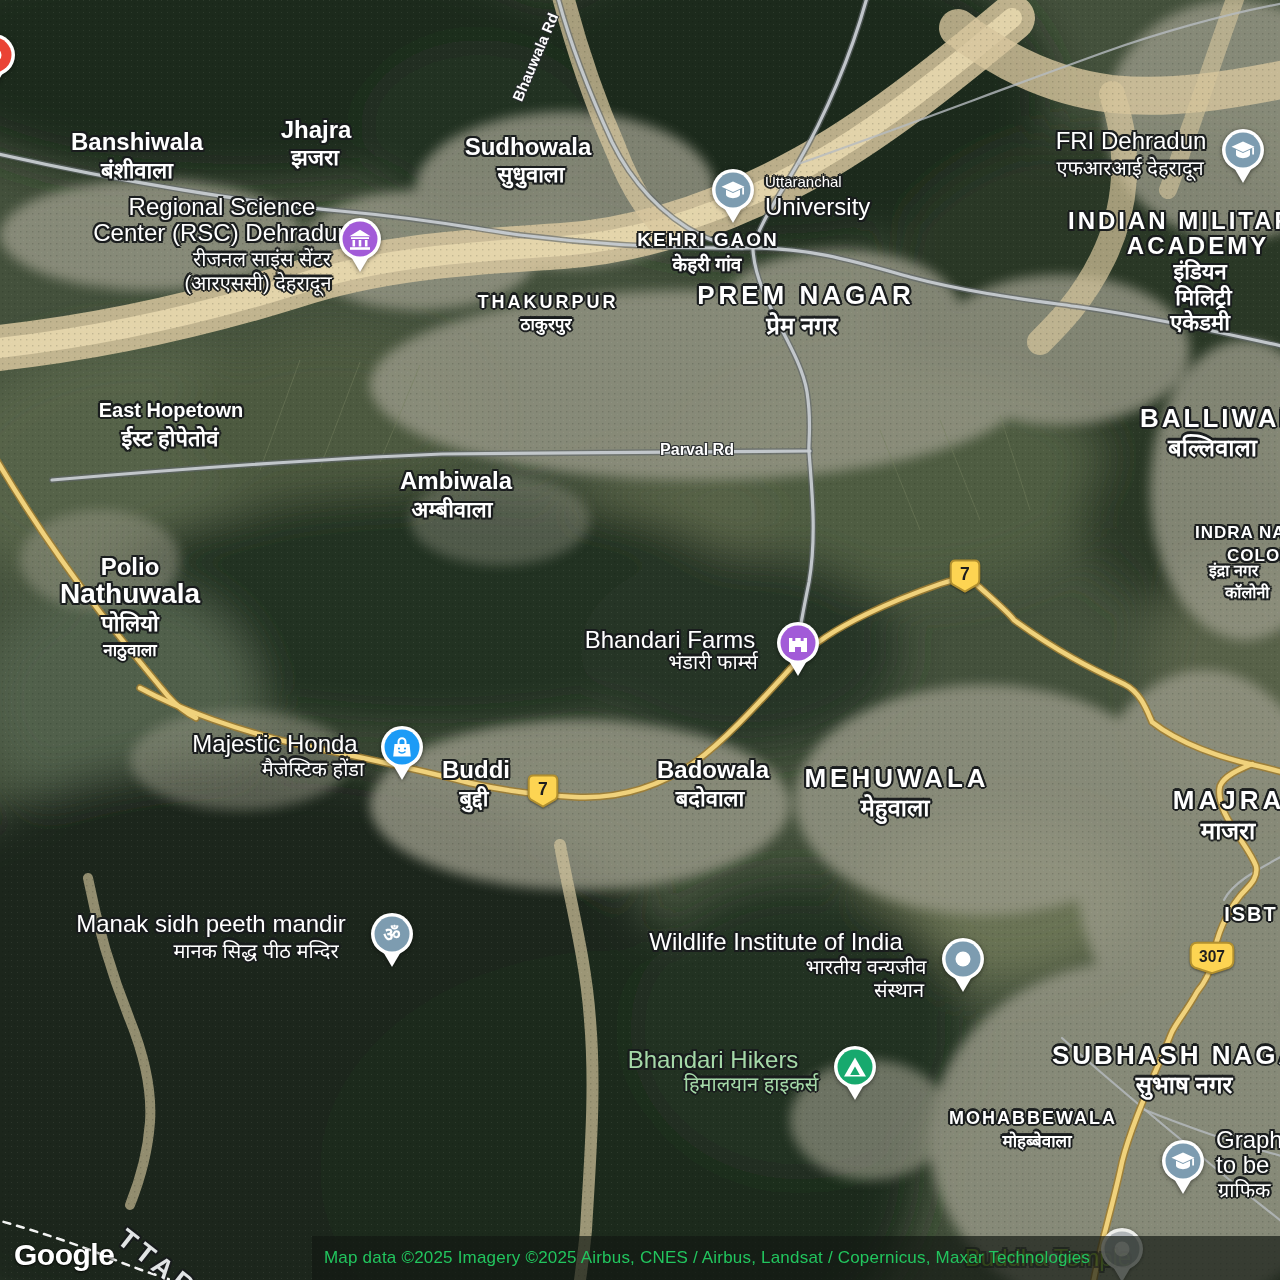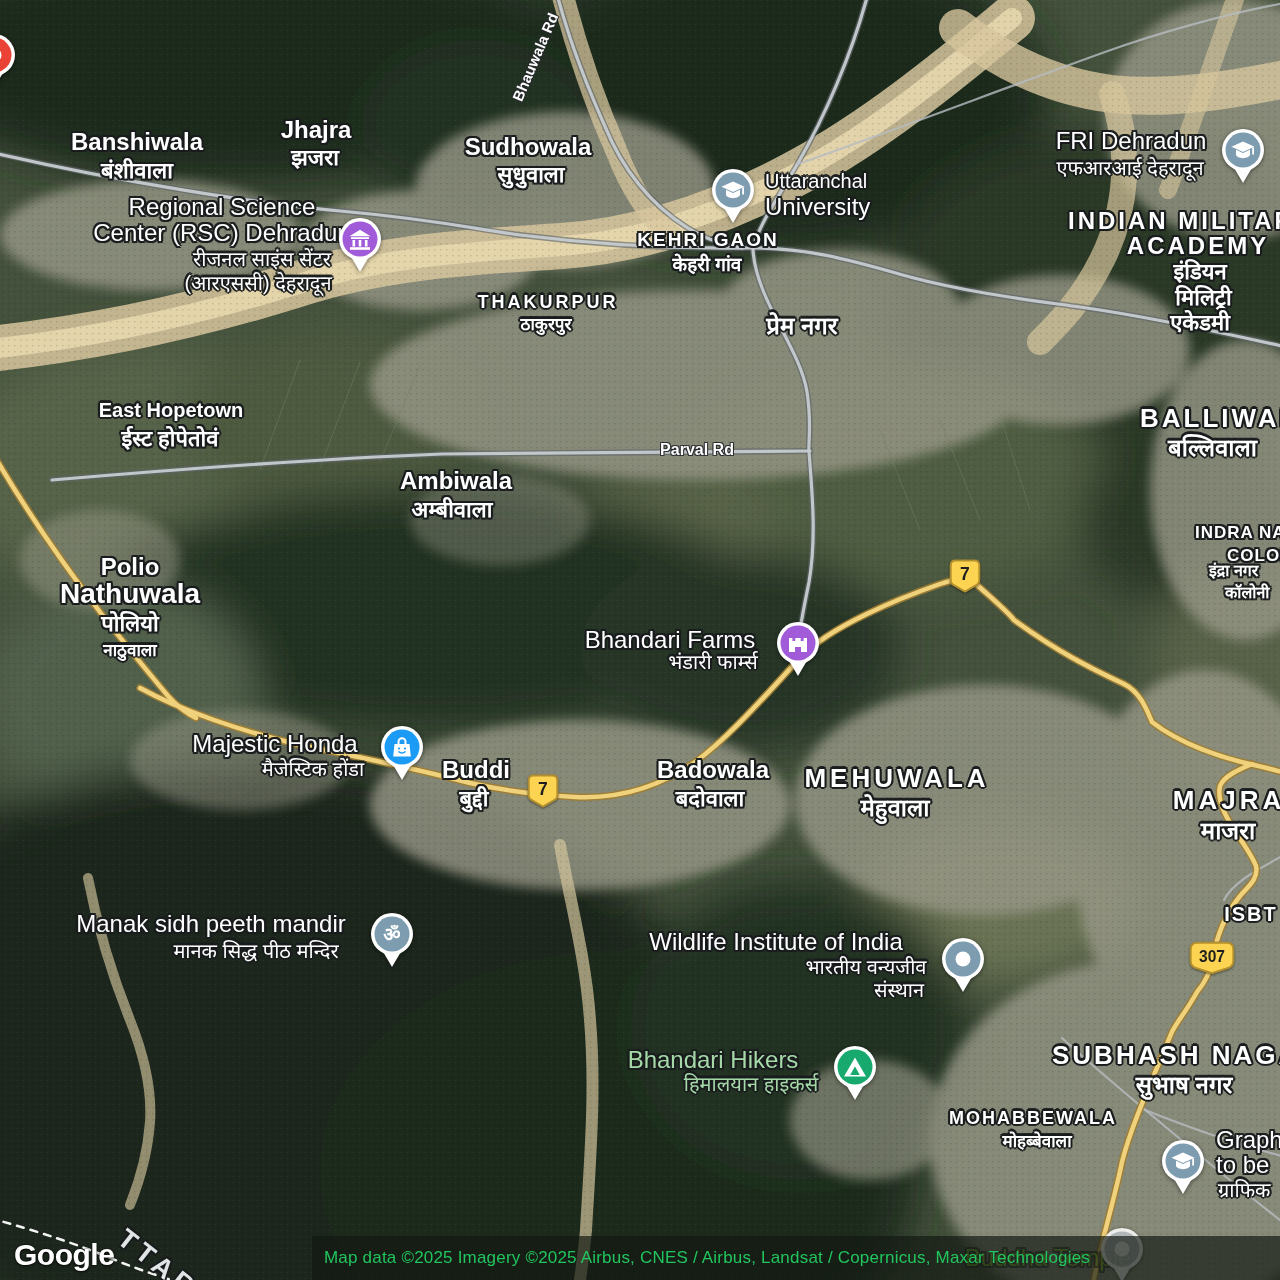--- a/index.html
+++ b/index.html
@@ -165,33 +165,34 @@
       <div class="lbl town" style="left: 137px; top: 169px; font-size: 22px;">बंशीवाला</div>
       <div class="lbl town" style="left: 316px; top: 130px; font-size: 24px;">Jhajra</div>
       <div class="lbl town" style="left: 315px; top: 156px; font-size: 22px;">झजरा</div>
       <div class="lbl town" style="left: 522px; top: 147px; font-size: 24px; padding-left: 12px;">Sudhowala</div>
       <div class="lbl town" style="left: 521px; top: 173px; font-size: 22px; padding-left: 20px;">सुधुवाला</div>
       <div class="lbl road" style="left: 535px; top: 57px; font-size: 15px; transform: translate(-50%, -50%) rotate(-67deg);">Bhauwala Rd</div>
       <div class="lbl poi" style="left: 222px; top: 207px; font-size: 24px;">Regional Science</div>
       <div class="lbl poi" style="left: 222px; top: 233px; font-size: 24px;">Center (RSC) Dehradun</div>
       <div class="lbl poi" style="left: 262px; top: 258px; font-size: 20px;">रीजनल साइंस सेंटर</div>
       <div class="lbl poi" style="left: 258px; top: 282px; font-size: 20px;">(आरएससी) देहरादून</div>
-      <div class="lbl poi left" style="left: 765px; top: 181px; font-size: 20px;">Uttaranchal</div>
+      <div class="lbl poi left" style="left: 765px; top: 181px; font-size: 15px;">Uttaranchal</div>
       <div class="lbl poi left" style="left: 765px; top: 207px; font-size: 24px;">University</div>
       <div class="lbl area" style="left: 708px; top: 240px; font-size: 19px; letter-spacing: 2px;">KEHRI GAON</div>
       <div class="lbl area" style="left: 707px; top: 264px; font-size: 19px;">केहरी गांव</div>
       <div class="lbl poi" style="left: 1131px; top: 141px; font-size: 24px;">FRI Dehradun</div>
       <div class="lbl poi" style="left: 1130px; top: 167px; font-size: 20px;">एफआरआई देहरादून</div>
       <div class="lbl area left" style="left: 1068px; top: 221px; font-size: 24px; letter-spacing: 3px;">INDIAN MILITARY</div>
       <div class="lbl area" style="left: 1198px; top: 246px; font-size: 24px; letter-spacing: 3px;">ACADEMY</div>
       <div class="lbl area" style="left: 1200px; top: 270px; font-size: 22px;">इंडियन</div>
       <div class="lbl area" style="left: 1200px; top: 296px; font-size: 22px; padding-left: 7px;">मिलिट्री</div>
       <div class="lbl area" style="left: 1200px; top: 321px; font-size: 22px;">एकेडमी</div>
       <div class="lbl area" style="left: 548px; top: 302px; font-size: 18px; letter-spacing: 3px;">THAKURPUR</div>
       <div class="lbl area" style="left: 546px; top: 323px; font-size: 17px;">ठाकुरपुर</div>
+      <div class="lbl area" style="left: 806px; top: 295px; font-size: 26px; letter-spacing: 4px;">PREM NAGAR</div>
       <div class="lbl area" style="left: 802px; top: 324px; font-size: 24px;">प्रेम नगर</div>
       <div class="lbl town" style="left: 171px; top: 410px; font-size: 20px;">East Hopetown</div>
       <div class="lbl town" style="left: 170px; top: 437px; font-size: 22px;">ईस्ट होपेतोवं</div>
       <div class="lbl road" style="left: 697px; top: 450px; font-size: 16px;">Parval Rd</div>
       <div class="lbl area left" style="left: 1140px; top: 418px; font-size: 26px; letter-spacing: 3px;">BALLIWALA</div>
       <div class="lbl area left" style="left: 1168px; top: 446px; font-size: 24px;">बल्लिवाला</div>
       <div class="lbl town" style="left: 456px; top: 481px; font-size: 24px;">Ambiwala</div>
       <div class="lbl town" style="left: 452px; top: 508px; font-size: 22px;">अम्बीवाला</div>
       <div class="lbl area left" style="left: 1195px; top: 533px; font-size: 17px; letter-spacing: 1px;">INDRA NAGAR</div>
       <div class="lbl area left" style="left: 1227px; top: 556px; font-size: 17px; letter-spacing: 1px;">COLONY</div>

